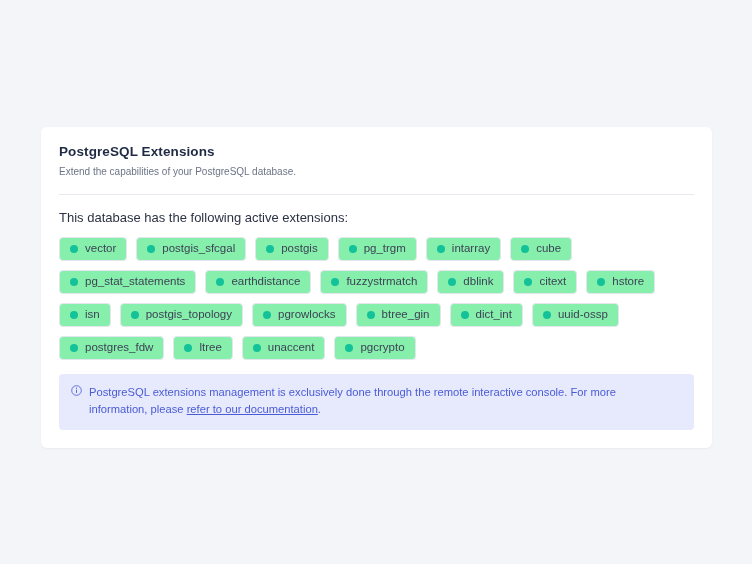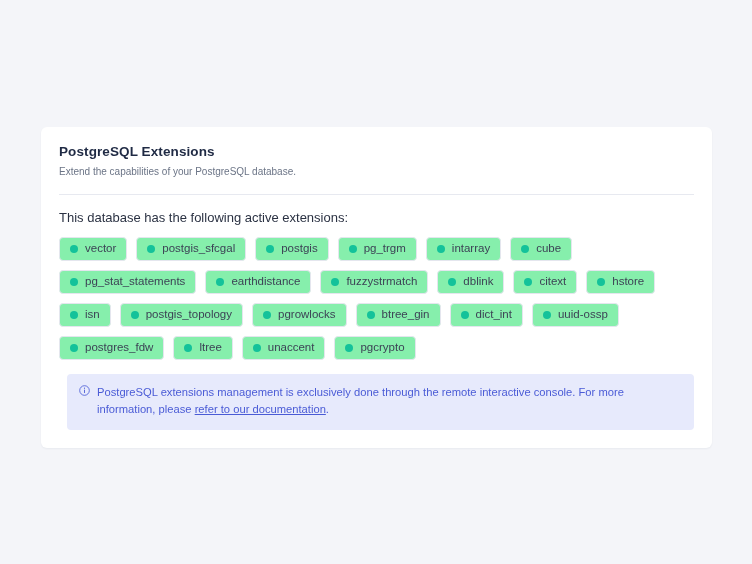--- a/index.html
+++ b/index.html
@@ -100,21 +100,20 @@
 
   .notice {
     margin-top: 14px;
     background: #e7eafc;
     border-radius: 4px;
     padding: 10px 20px 11px 12px;
     display: flex;
     align-items: flex-start;
     gap: 7px;
     box-sizing: border-box;
-    margin-left: 8px;
   }
 
   .notice-icon {
     flex: 0 0 auto;
     margin-top: 1px;
     display: block;
     line-height: 0;
   }
 
   .notice-text {

